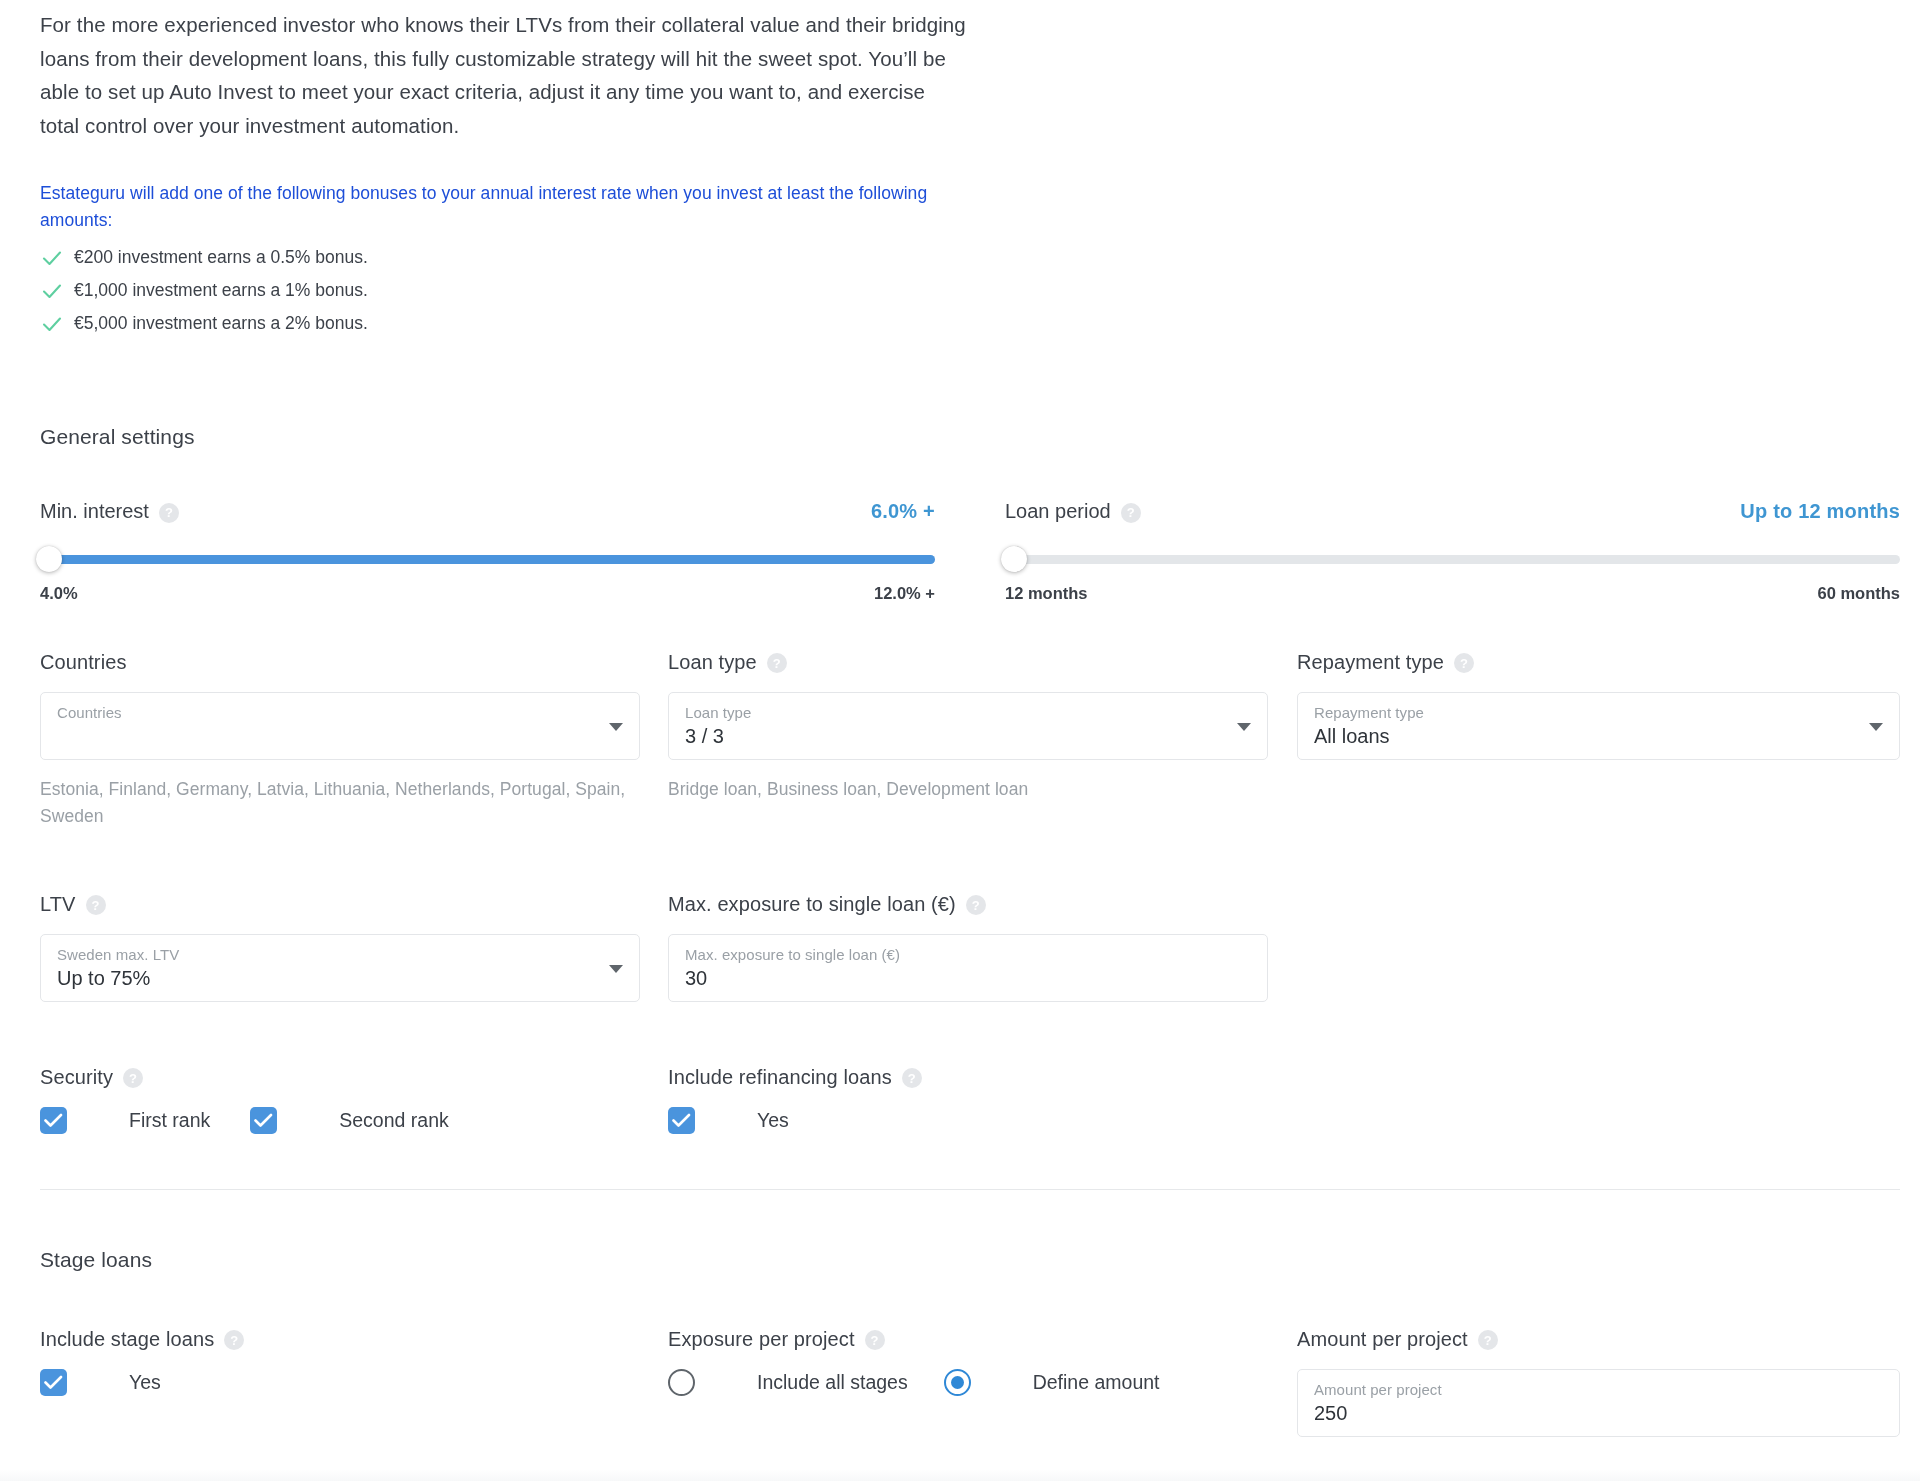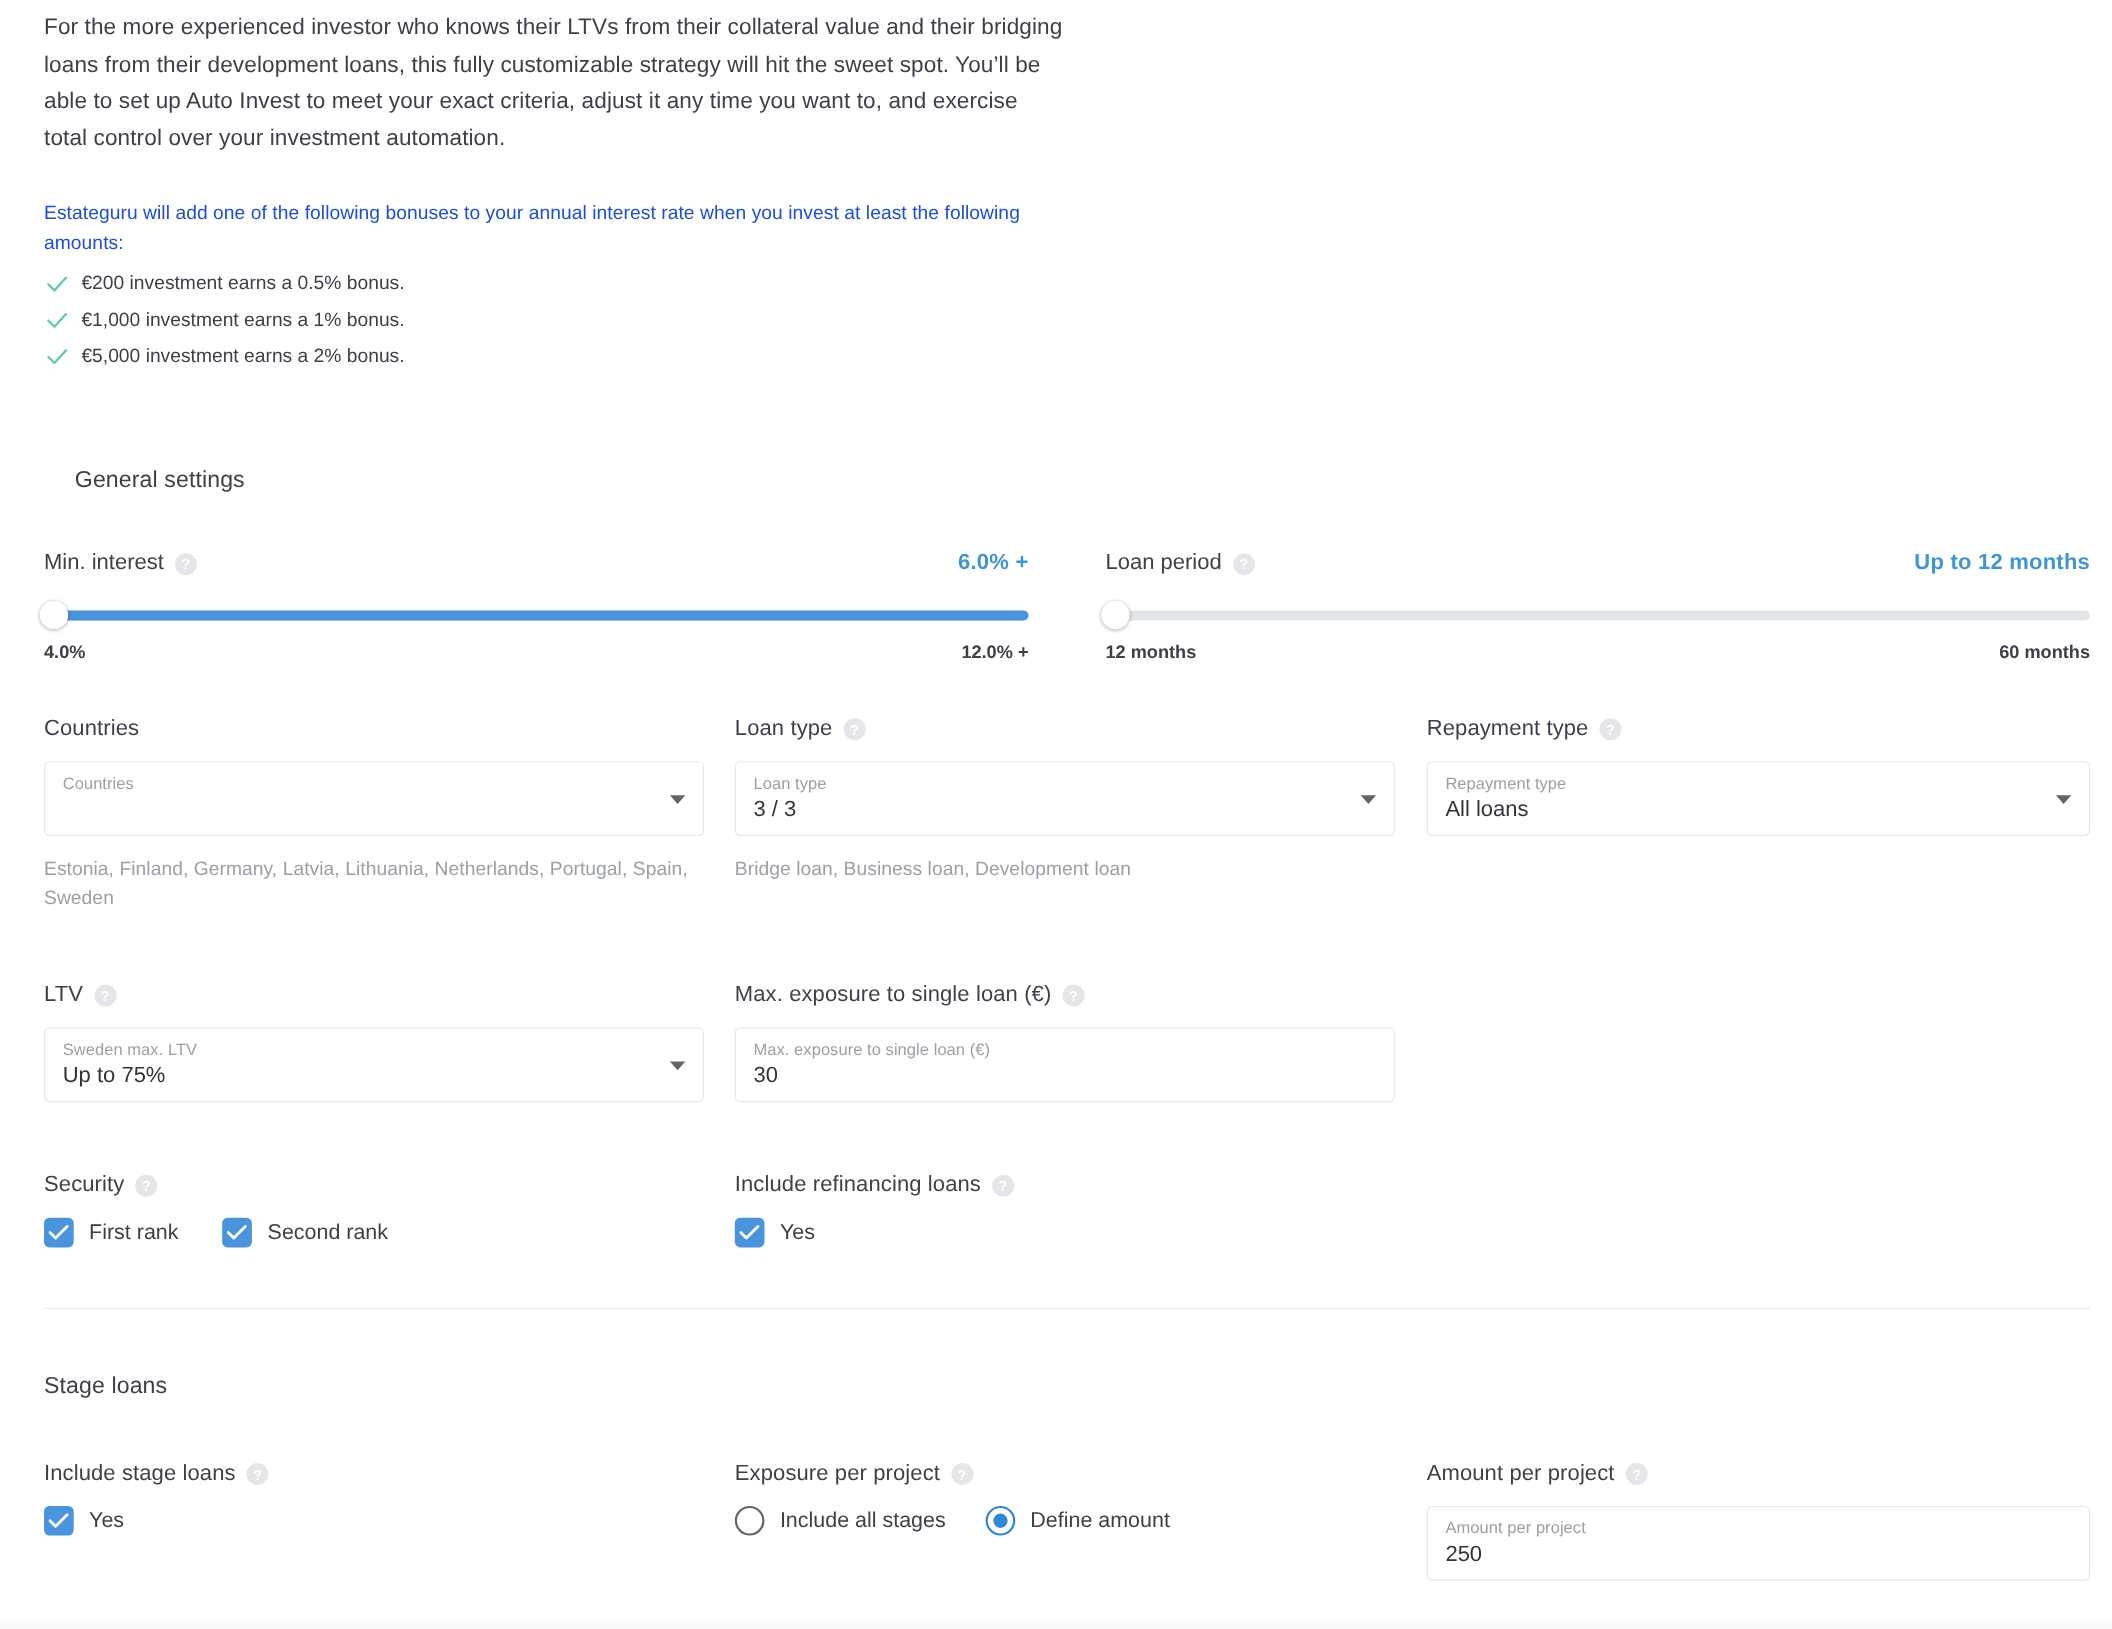--- a/index.html
+++ b/index.html
@@ -130,21 +130,21 @@
     border-right: 7px solid transparent;
     border-top: 8px solid #5f656b;
   }
   .helper-text {
     margin-top: 16px; font-size: 17.5px; line-height: 27px;
     color: #9aa0a6; letter-spacing: .05px;
   }
 
   
   .opt-row { display: flex; align-items: center; }
-  .opt { display: flex; align-items: center; margin-right: 40px; }
+  .opt { display: flex; align-items: center; margin-right: 40px; gap: 48px; }
   .opt:last-child { margin-right: 0; }
   .cbox {
     width: 27px; height: 27px; border-radius: 5px;
     background: #4a94dd; position: relative; flex: 0 0 27px;
   }
   .cbox svg { position: absolute; left: 4px; top: 6px; }
   .radio {
     width: 27px; height: 27px; border-radius: 50%;
     flex: 0 0 27px; position: relative;
     border: 2px solid #5f656b; background: #fff;
@@ -188,21 +188,21 @@
         <span class="tick">
           <svg width="24" height="24" viewBox="0 0 24 24">
               <path d="M4 12.5 L9.5 18 L20 6.5" fill="none" stroke="#5ecfa0" stroke-width="2.1" stroke-linecap="round" stroke-linejoin="round"></path>
             </svg>
         </span>
         <span>€5,000 investment earns a 2% bonus.</span>
       </li>
     </ul>
   </div>
 
-  <div class="section-title" style="left:40px; top:425px;margin-left:28px;">General settings</div>
+  <div class="section-title" style="left:40px; top:425px;">General settings</div>
 
   <div class="slider-block" style="left:40px; top:500px; width:895px;">
     <div class="slider-head">
       <span class="slider-label">
         <span>Min. interest</span>
         <span class="help">?</span>
       </span>
       <span class="slider-value">6.0% +</span>
     </div>
     <div class="track-wrap">

